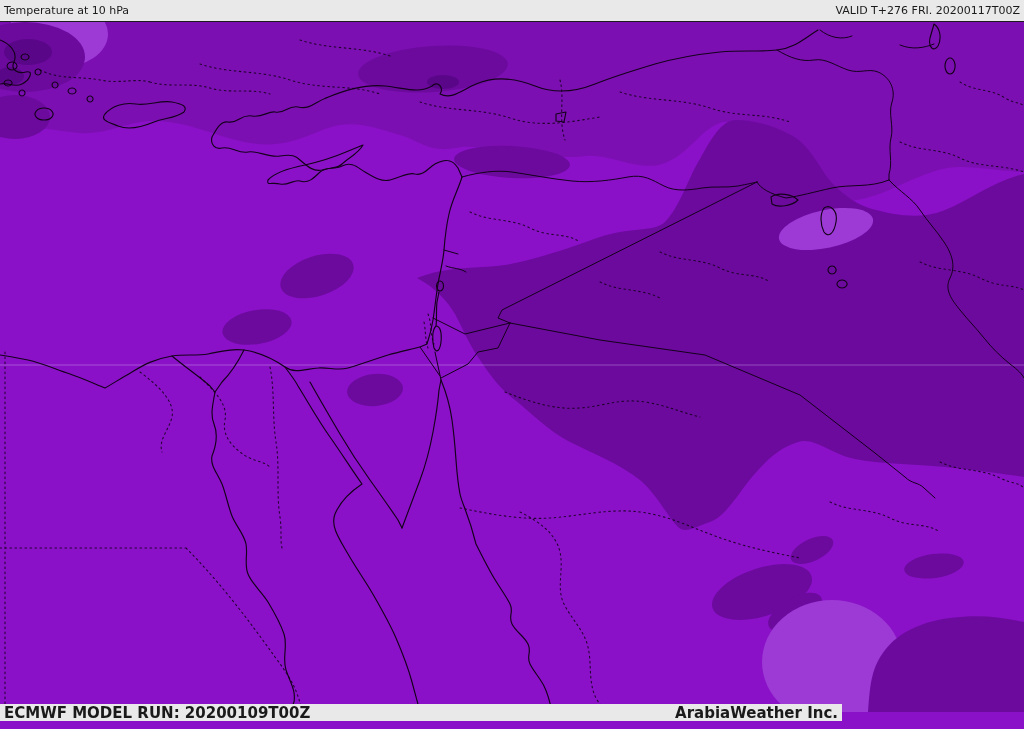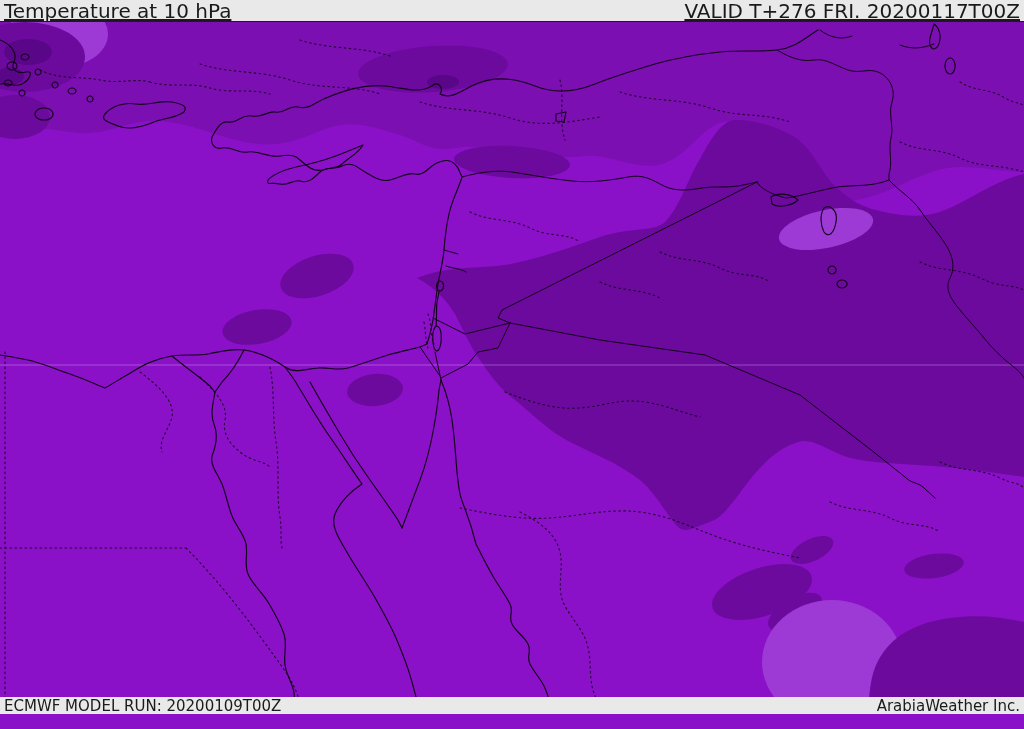--- a/index.html
+++ b/index.html
@@ -6,22 +6,22 @@
   .screen{
     position:relative;width:1024px;height:729px;overflow:hidden;
     font-family:"DejaVu Sans","Liberation Sans",sans-serif;
     background:var(--map-base,#8a11c7);
   }
   .bar{
     background:var(--bar-bg,#e9e9e9);color:var(--bar-text,#1a1a1a);
     display:flex;justify-content:space-between;align-items:center;
     box-sizing:border-box;padding:0 4px;white-space:nowrap;
   }
-  .bar.top{height:22px;font-size:20px;border-bottom:1px solid #1c1c1c;text-decoration:underline;}
-  .bar.bottom{height:17px;font-size:15px;position:absolute;left:0;bottom:15px;width:1024px;}
+  .bar.top{height:22px;font-size:11px;border-bottom:1px solid #1c1c1c;}
+  .bar.bottom{height:17px;font-size:15px;position:absolute;left:0;bottom:8px;width:842px;font-weight:bold;}
   .mapwrap{position:absolute;top:22px;left:0;width:1024px;height:690px;}
   svg{display:block;}
   .f-base{fill:var(--map-base,#8a11c7);}
   .f-band{fill:var(--shade-band,#7c0fb2);}
   .f-dark{fill:var(--shade-dark,#6c0a9e);}
   .f-darkest{fill:var(--shade-darkest,#5a0689);}
   .f-light{fill:var(--shade-light,#9d3ad6);}
   .coast{fill:none;stroke:var(--line,#14001a);stroke-width:1.15;stroke-linejoin:round;stroke-linecap:round;}
   .border{fill:none;stroke:var(--line,#14001a);stroke-width:1;stroke-linejoin:round;stroke-linecap:round;}
   .dotted{fill:none;stroke:var(--line,#14001a);stroke-width:1.1;stroke-dasharray:1.6 3.4;opacity:.85;stroke-linecap:round;}

